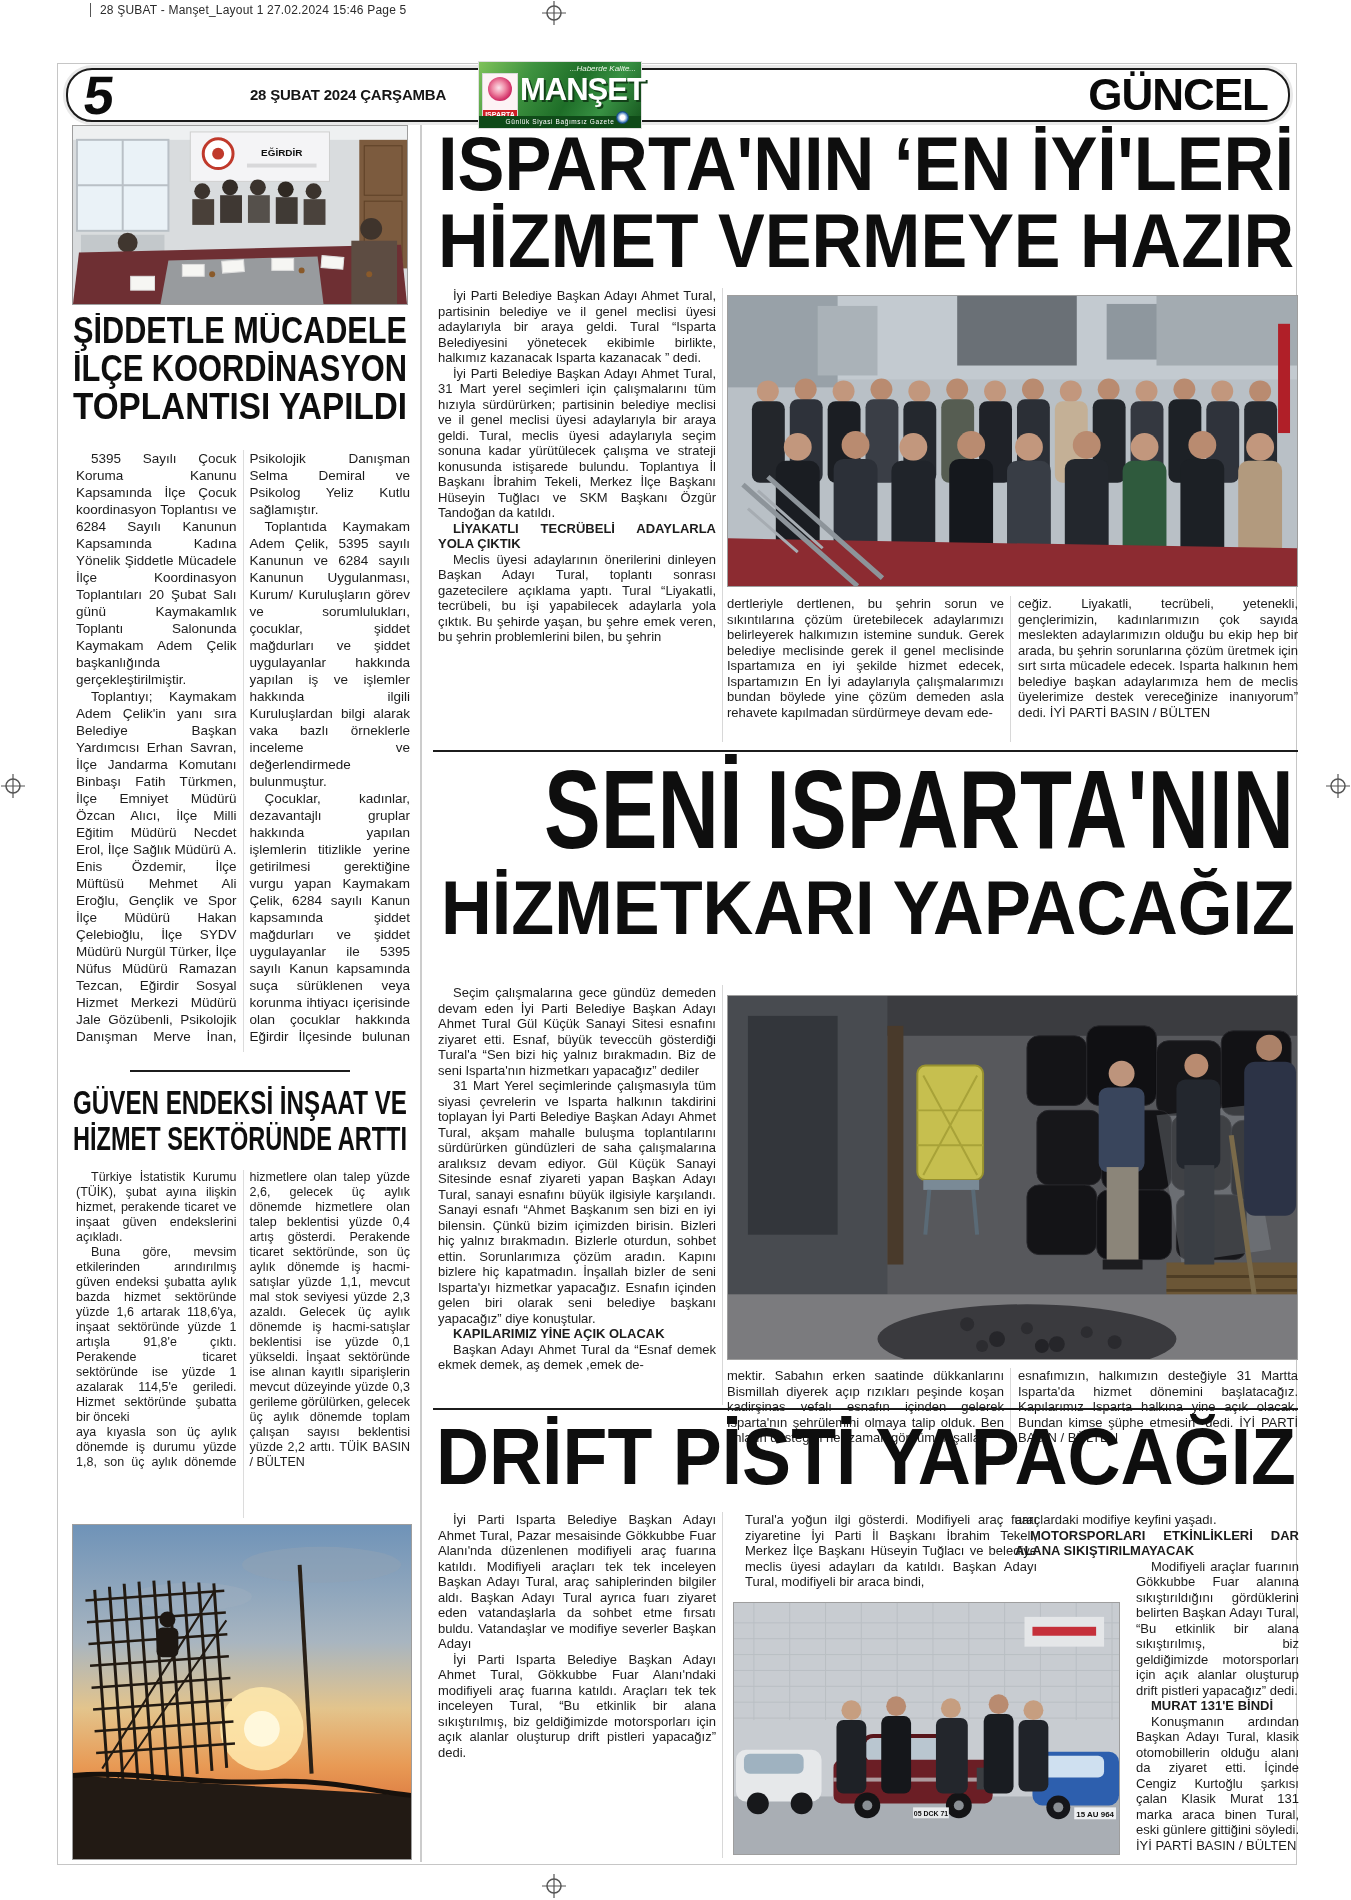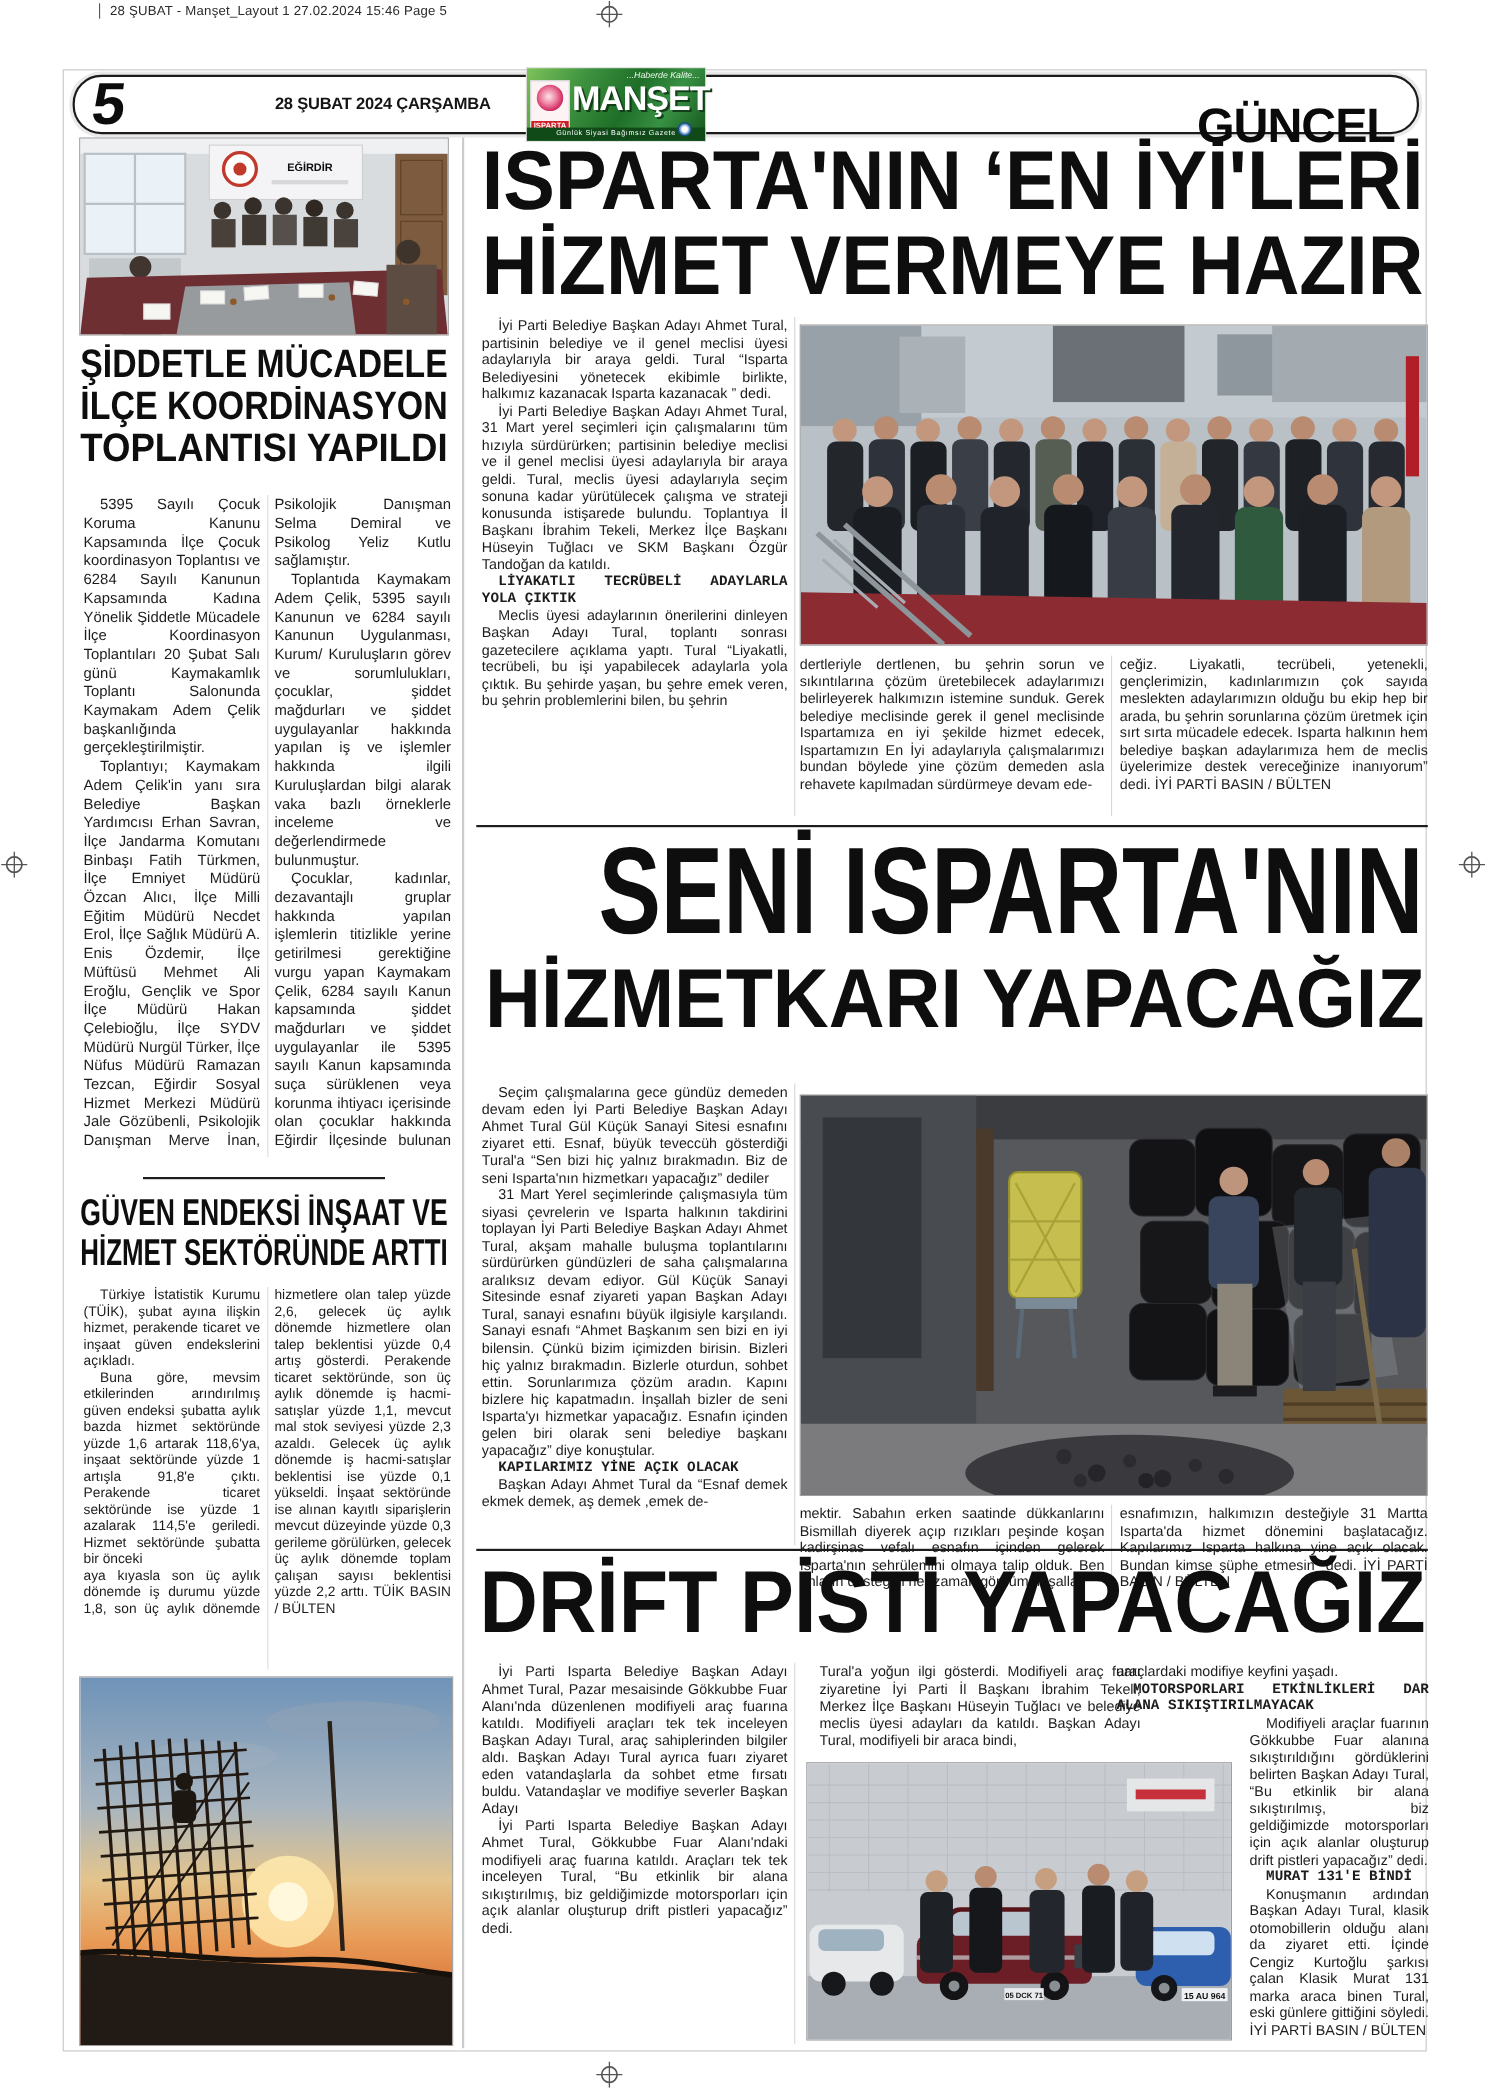--- a/index.html
+++ b/index.html
@@ -10,42 +10,42 @@
   .abs{position:absolute;}
   
   .print-line{left:90px;top:3px;font-size:12px;color:#2b2b2b;border-left:1px solid #555;padding-left:9px;letter-spacing:.2px;}
   .regmark{width:24px;height:24px;}
   
   .page-frame{left:57px;top:63px;width:1238px;height:1800px;border:1px solid #c6c6c6;}
   
   .band{left:66px;top:68px;width:1220px;height:50px;border:2px solid #1b1b1b;border-radius:26px;background:#fff;box-shadow:0 0 0 3px #e9e9e9;}
   .band-num{left:16px;top:-6px;font-size:54px;font-weight:900;transform:skewX(-7deg);color:#0c0c0c;}
   .band-date{left:150px;top:0;width:260px;line-height:50px;text-align:center;font-size:15px;font-weight:bold;color:#151515;letter-spacing:-.2px;}
-  .band-section{right:20px;top:2px;font-size:44px;font-weight:900;line-height:46px;color:#0a0a0a;letter-spacing:-1px;margin-top:20px;}
+  .band-section{right:20px;top:2px;font-size:44px;font-weight:900;line-height:46px;color:#0a0a0a;letter-spacing:-1px;}
   
   .logo{left:479px;top:62px;width:162px;height:66px;}
   .logo-green{position:absolute;inset:0;background:linear-gradient(120deg,#7fc25a 0%,#3f9340 28%,#1e6e28 55%,#389143 75%,#14531c 100%);box-shadow:0 0 0 1px #e0e0e0;}
   .logo-tagline-top{position:absolute;top:2px;right:5px;color:#eef7ea;font-size:8px;font-style:italic;}
   .logo-rose-box{position:absolute;left:3px;top:11px;width:36px;height:48px;background:#fdf3f5;border:1px solid #d8d8d8;box-sizing:border-box;}
   .logo-rose{position:absolute;left:5px;top:3px;width:24px;height:24px;border-radius:50%;background:radial-gradient(circle at 45% 45%,#fbe3ea 0%,#ef8aa6 35%,#d4356b 65%,#9c1448 100%);}
   .logo-city{position:absolute;left:0;right:0;bottom:1px;background:#cf1f26;color:#fff;font-size:7px;font-weight:bold;text-align:center;padding:1px 0;}
   .logo-name{position:absolute;left:41px;top:10px;font-size:31px;font-weight:900;color:#ffffff;letter-spacing:-1px;text-shadow:2px 2px 0 #123f18;}
   .logo-strip{position:absolute;left:0;right:0;bottom:0;height:12px;background:#0f4a18;color:#fff;font-size:6.5px;text-align:center;letter-spacing:.6px;line-height:12px;}
   .logo-emblem{position:absolute;right:12px;bottom:4px;width:11px;height:11px;border-radius:50%;background:radial-gradient(circle,#ffffff 30%,#2b6cb0 70%);border:1px solid #1a4c80;}
   
   .vrule{background:#cccccc;width:2px;}
   .vrule-thin{background:#d8d8d8;width:1px;}
   .hdiv{background:#1c1c1c;height:2px;}
   
   svg text{font-family:"Liberation Sans",sans-serif;fill:#0e0e0e;font-weight:900;}
   
   .bodytxt{font-size:13px;line-height:15.5px;text-align:justify;color:#1c1c1c;overflow:hidden;}
   .bodytxt p{margin:0;text-indent:15px;}
   .bodytxt p.cont{text-indent:0;}
-  .bodytxt p.sub{font-weight:bold;font-family:Liberation Mono, monospace;}
+  .bodytxt p.sub{font-weight:bold;}
   .leftcol-txt{font-size:13.5px;line-height:17px;column-count:2;column-gap:13px;column-rule:1px solid #dcdcdc;}
   .guven-txt{font-size:12.5px;line-height:15px;column-count:2;column-gap:13px;column-rule:1px solid #dcdcdc;}
   .photo{border:1px solid #9e9e9e;box-sizing:border-box;background:#eee;}
   .wrap-spacer{float:left;width:113px;height:248px;margin:36px 8px 0 0;}
 </style>
 </head>
 <body>
 
 <div class="abs print-line">28 ŞUBAT - Manşet_Layout 1  27.02.2024  15:46  Page 5</div>
 <svg class="abs regmark" style="left:542px;top:1px" viewBox="0 0 24 24">

